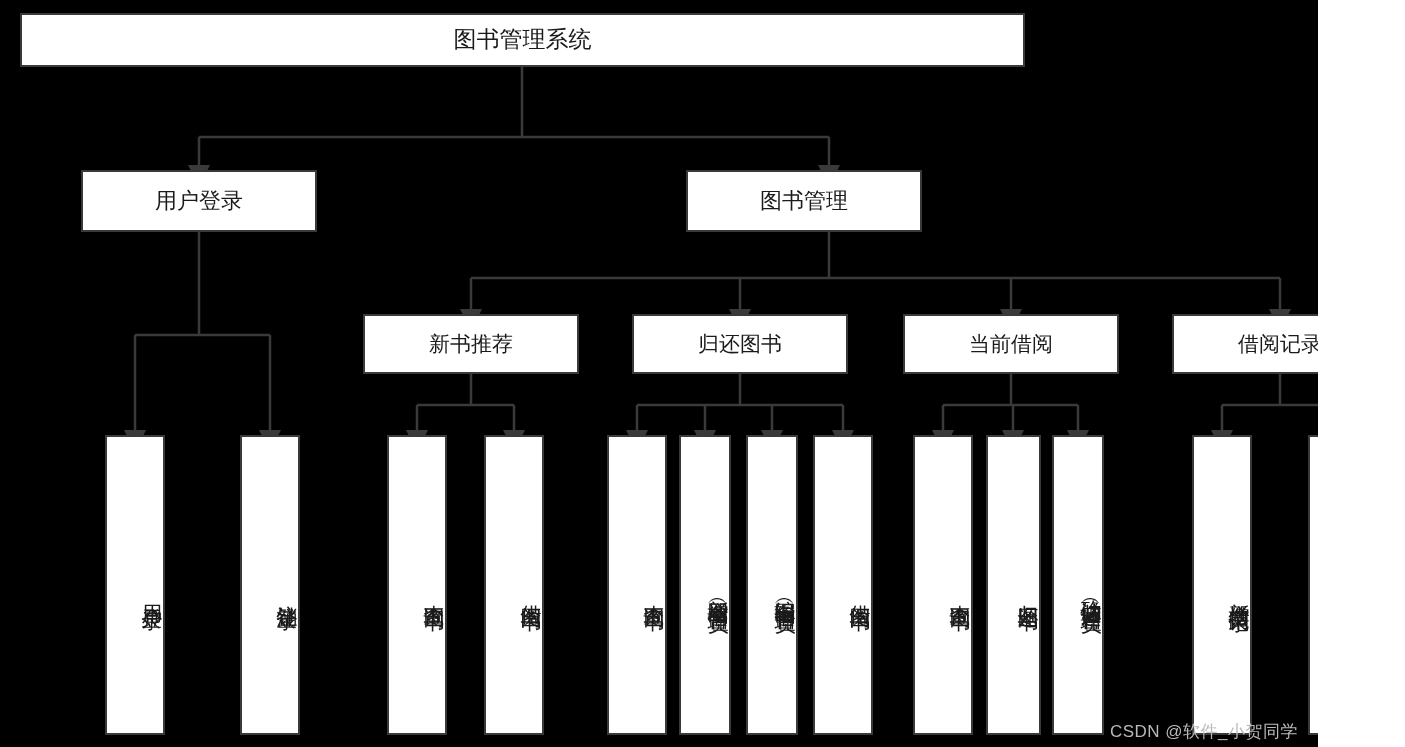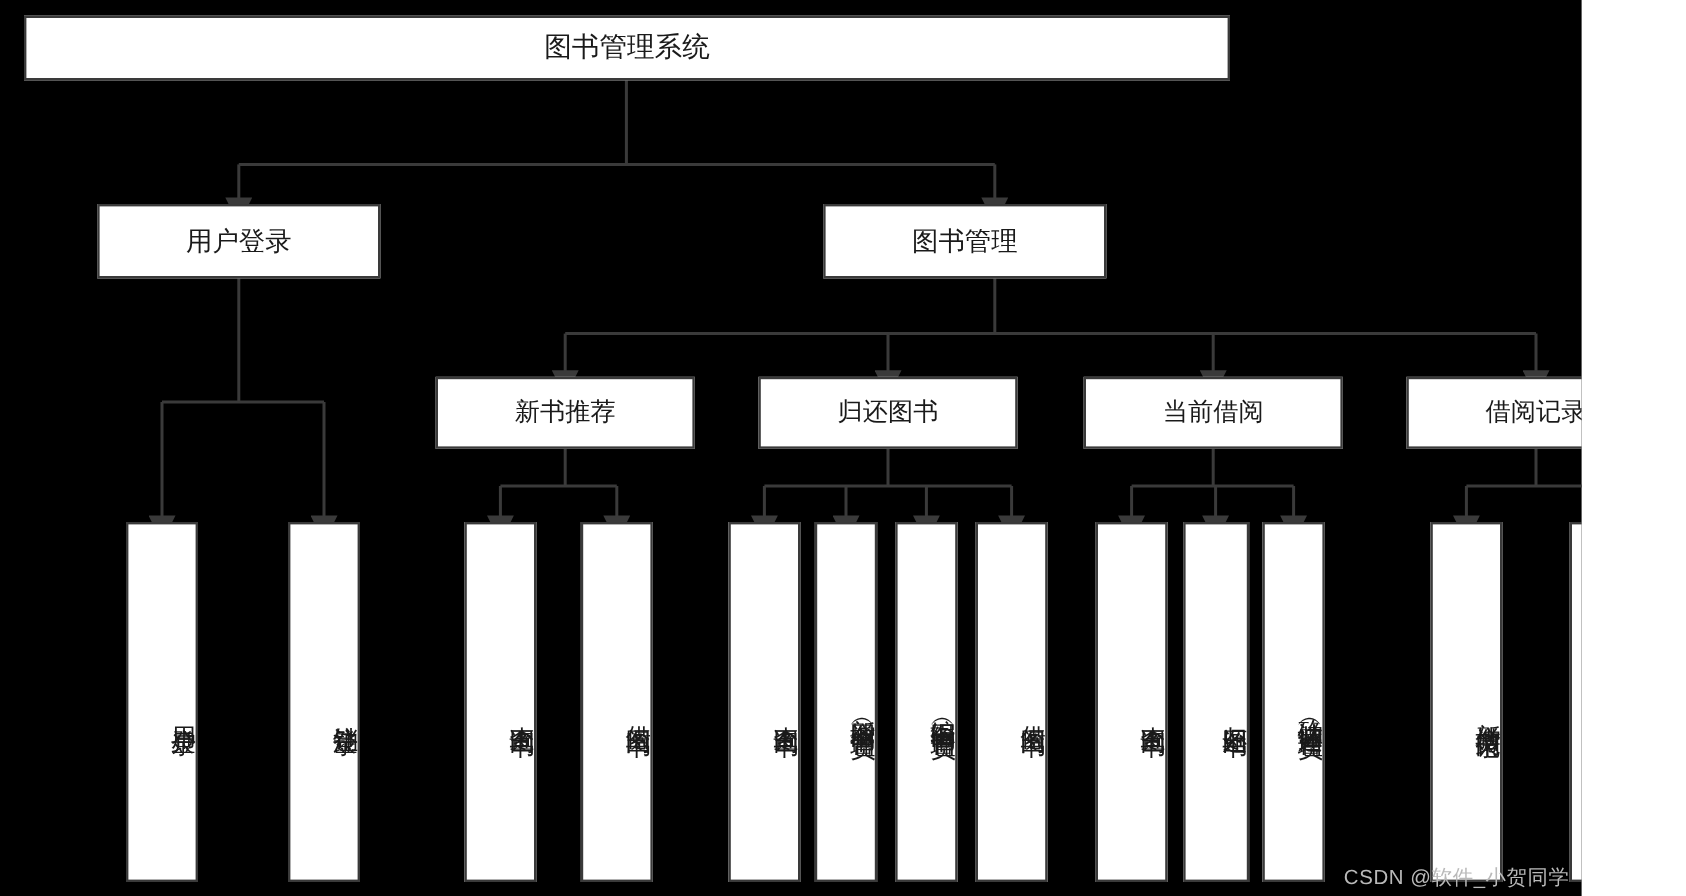--- a/index.html
+++ b/index.html
@@ -61,21 +61,21 @@
     writing-mode: vertical-rl;
     text-orientation: upright;
     line-height: 1.05;
   }
   .label {
     display: block;
     line-height: 1.1;
   }
   .watermark {
     position: absolute;
-    right: 10px;
+    right: 20px;
     bottom: 4px;
     font-size: 17px;
     color: #b9b9b9;
     white-space: nowrap;
     z-index: 3;
     letter-spacing: 0.5px;
   }
 </style>
 </head>
 <body>

